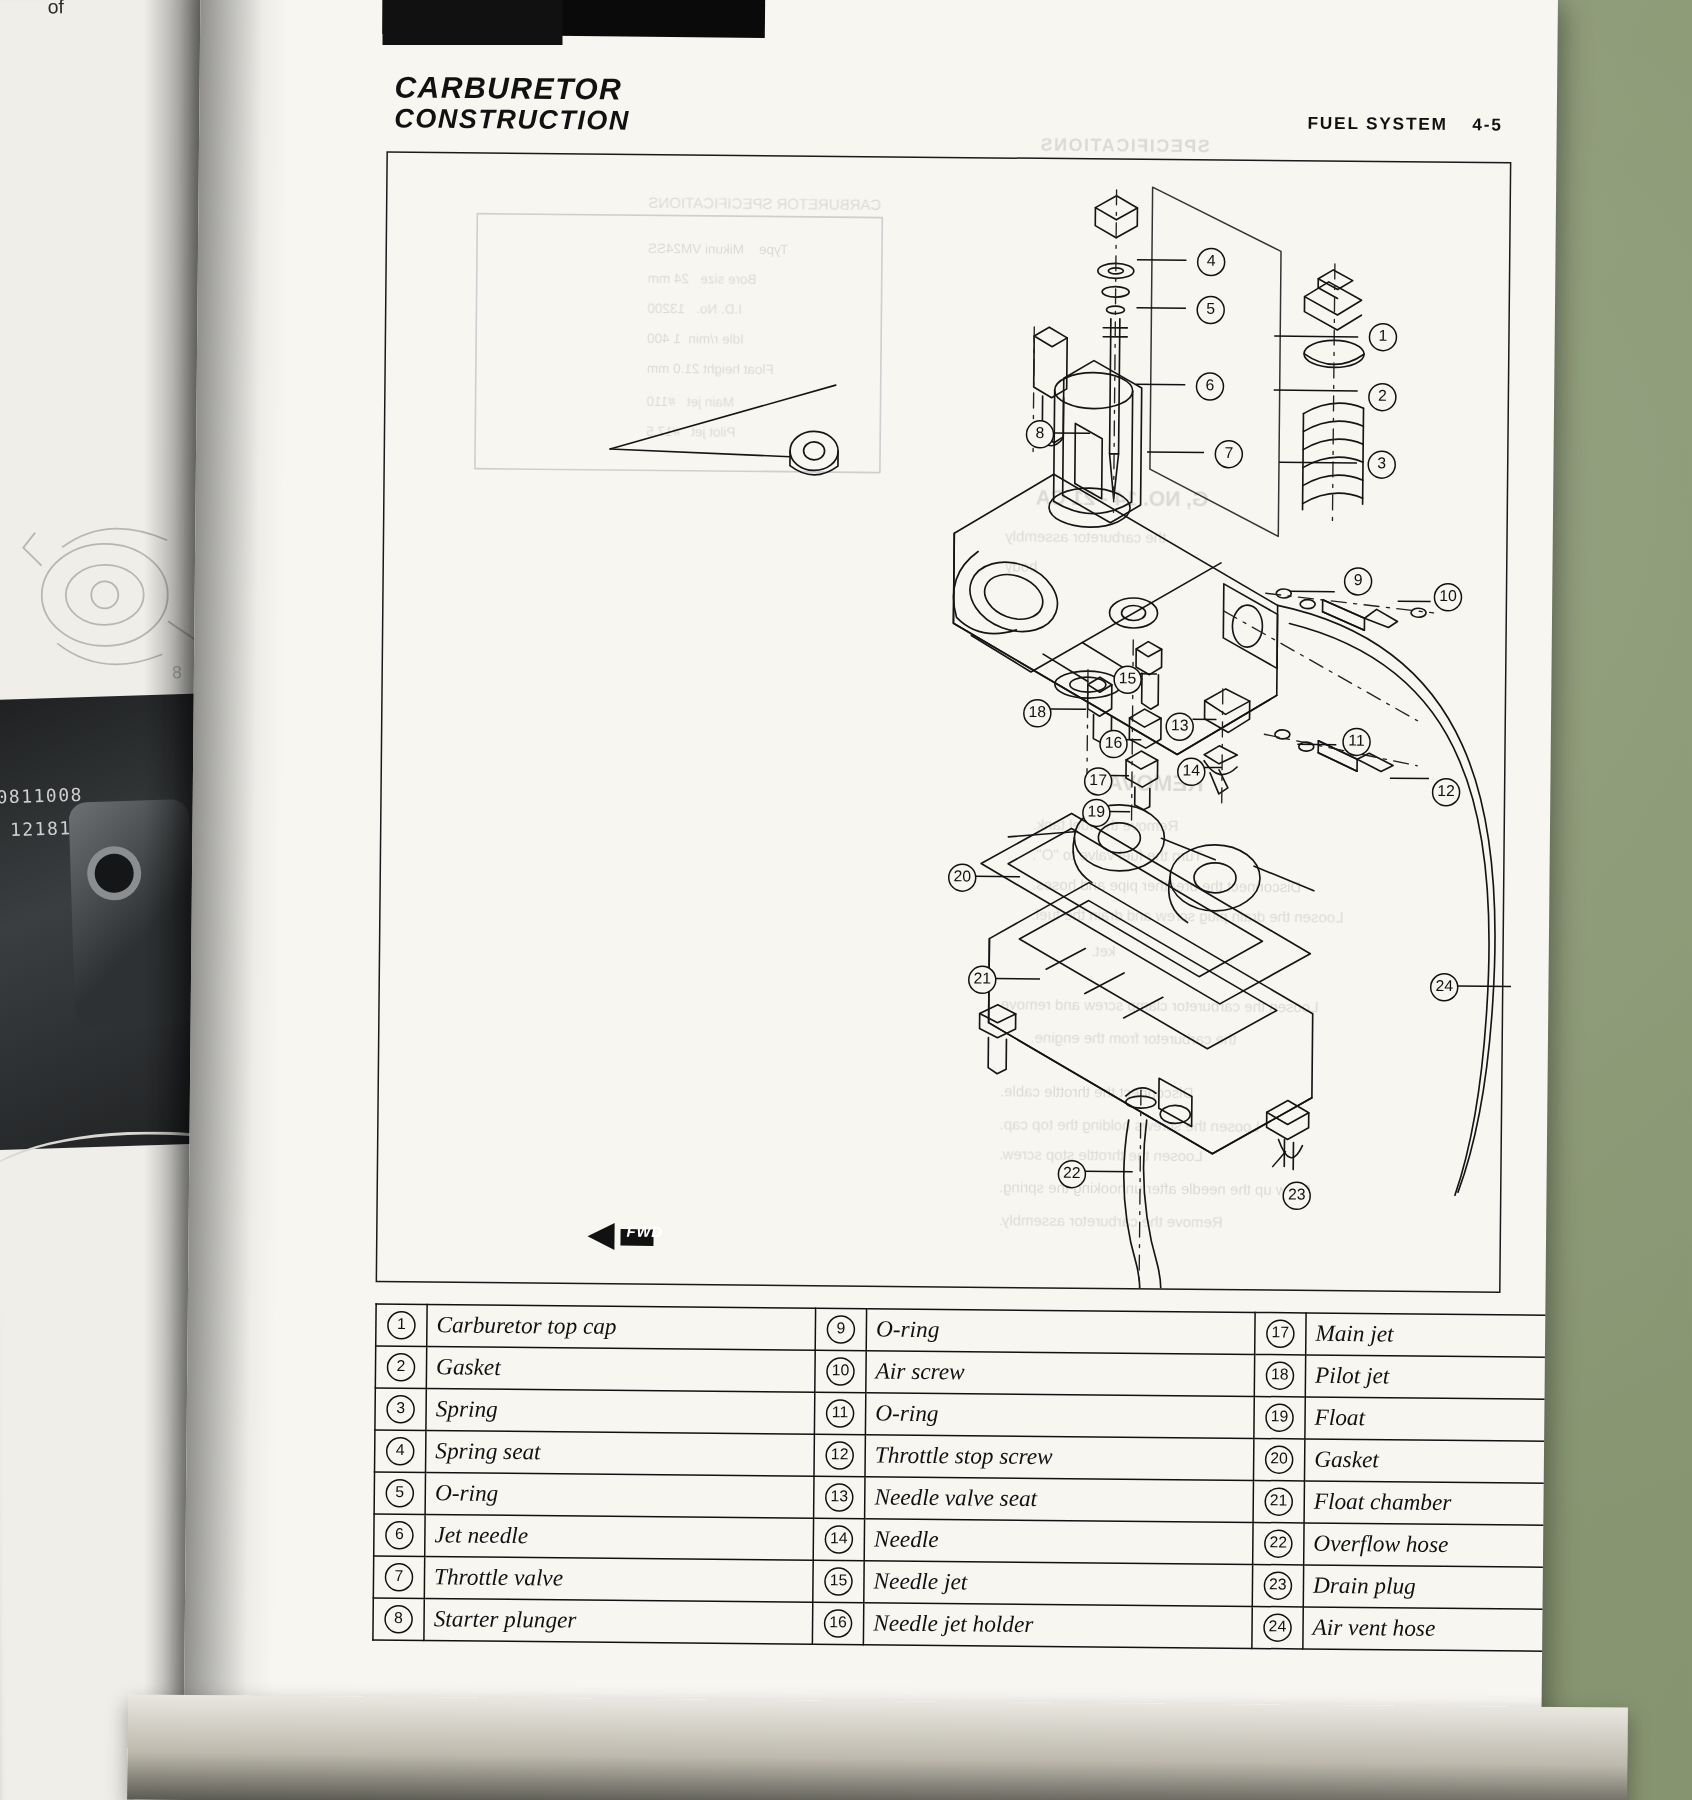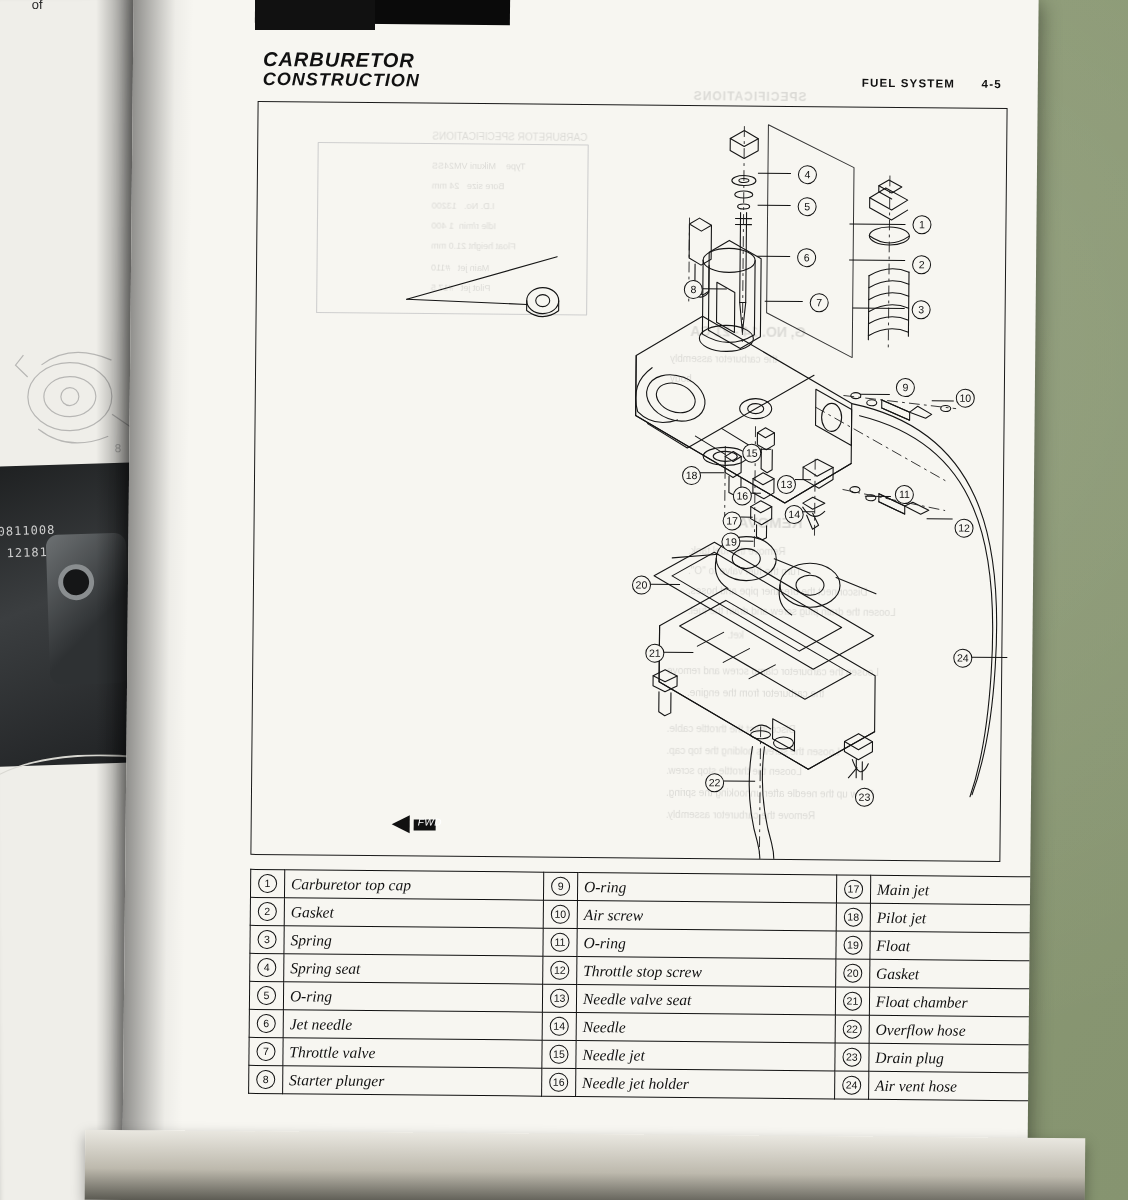--- a/index.html
+++ b/index.html
@@ -57,28 +57,28 @@
   .bleed{position:absolute;inset:0;opacity:.14;filter:blur(.2px);pointer-events:none;}
   .bleed .bt{position:absolute;transform:scaleX(-1);color:#333;font-family:"Liberation Sans",sans-serif;}
 
   
   .hdr-title{position:absolute;left:130px;top:60px;
     font-family:"Liberation Sans", sans-serif;font-weight:bold;font-style:italic;
     font-size:20px;letter-spacing:1px;color:#111;line-height:1.05;}
   .hdr-title .l2{display:block;font-size:18px;}
   .hdr-right{position:absolute;right:36px;top:82px;font-size:11.5px;font-weight:bold;
     letter-spacing:1.2px;color:#111;}
-  .hdr-right .pg{margin-left:22px;}
+  .hdr-right .pg{margin-left:12px;}
 
   
   .frame{position:absolute;left:125px;top:112px;width:748px;height:752px;border:1.4px solid #1a1a1a;background:transparent;}
   .fwd{position:absolute;left:140px;bottom:22px;display:flex;align-items:center;gap:4px;}
   .fwd .arrow{width:0;height:0;border-top:9px solid transparent;border-bottom:9px solid transparent;border-right:18px solid #111;}
   .fwd .bar{width:22px;height:11px;background:#111;}
-  .fwd .txt{position:absolute;left:26px;top:1px;color:#fff;font-size:10px;font-weight:normal;font-style:italic;letter-spacing:.5px;}
+  .fwd .txt{position:absolute;left:26px;top:1px;color:#fff;font-size:10px;font-weight:bold;font-style:italic;letter-spacing:.5px;}
 
   
   .legend{position:absolute;left:125px;top:880px;width:878px;border:1.6px solid #111;border-collapse:collapse;
     background:transparent;}
   .legend td{border:1px solid #111;height:27px;padding:0 4px 0 6px;font-size:15.5px;font-style:italic;color:#111;
     font-family:"Liberation Serif", serif;vertical-align:middle;white-space:nowrap;}
   .legend td.num{width:34px;text-align:center;font-style:normal;font-size:13px;padding:0;}
   .legend td.lab{width:258px;}
   .circ{display:inline-block;min-width:17px;height:17px;line-height:16px;border:1px solid #111;border-radius:50%;
     font-size:10.5px;text-align:center;font-family:"Liberation Sans",sans-serif;font-style:normal;}

